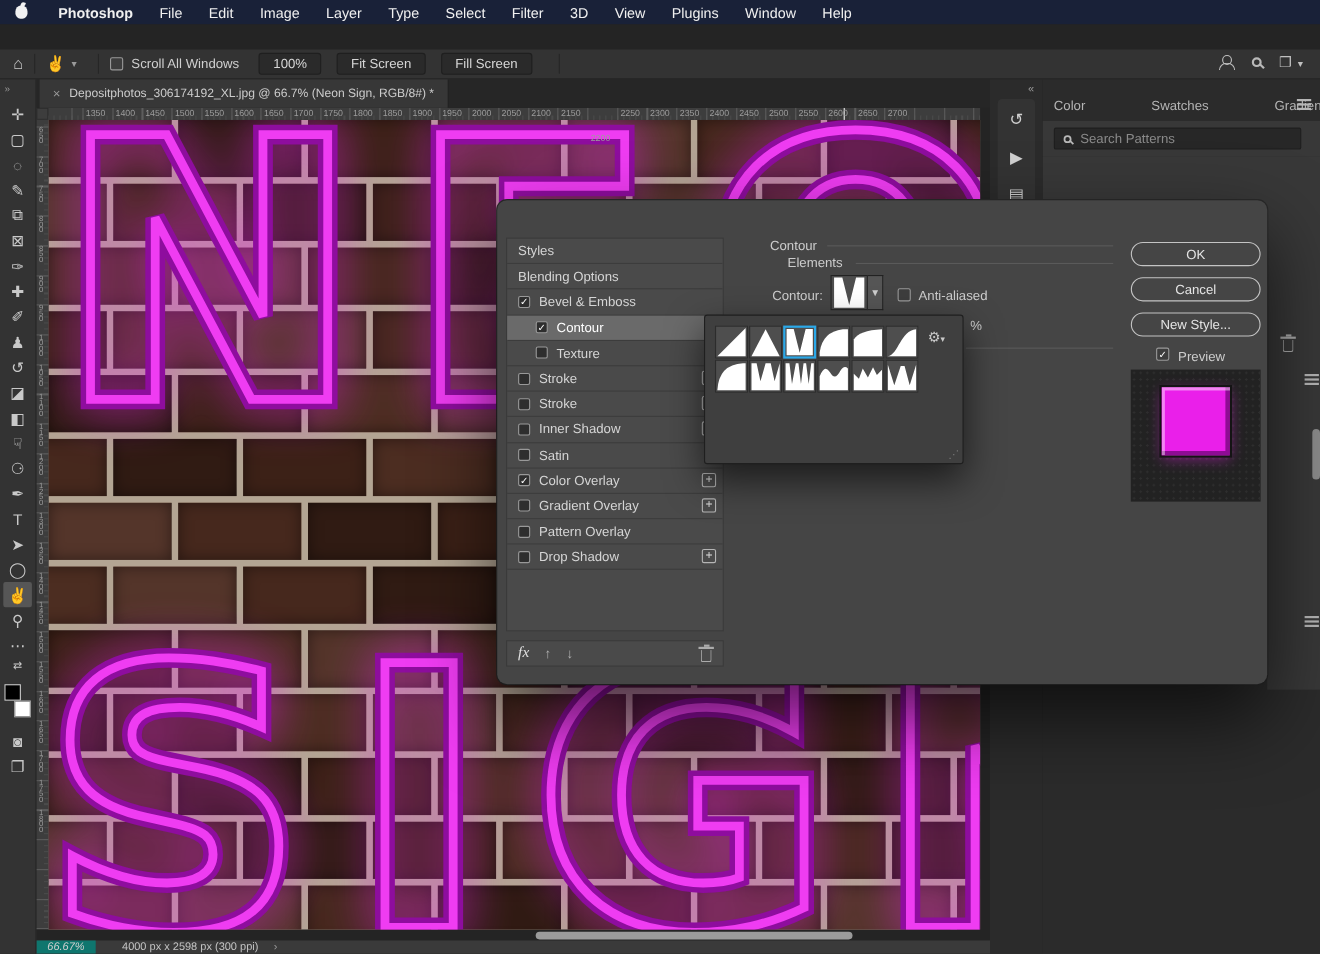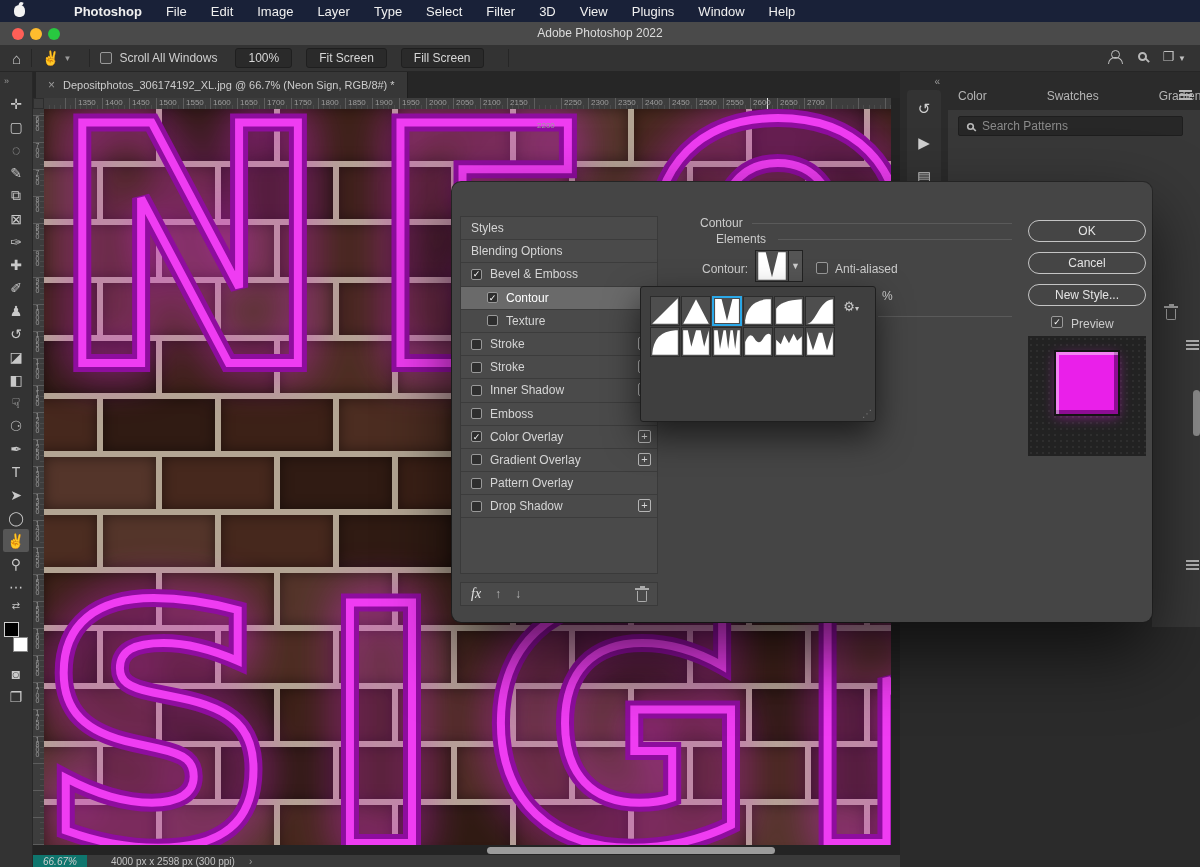--- a/index.html
+++ b/index.html
@@ -6,21 +6,21 @@
   html,body { width:1200px; height:867px; overflow:hidden; background:#242424;
     font-family:"Liberation Sans", sans-serif; -webkit-font-smoothing:antialiased; }
   #app { position:relative; width:1200px; height:867px; }
 
   
   #menubar { position:absolute; left:0; top:0; width:1200px; height:22px; background:#192138;
     display:flex; align-items:center; gap:24px; padding-left:14px; z-index:60; }
   .apple { width:11px; height:12px; background:#f2f2f2; border-radius:46% 46% 42% 42%; position:relative; margin-right:4px; }
   .apple::after { content:''; position:absolute; right:2px; top:-3px; width:4px; height:4px; background:#f2f2f2; border-radius:60% 0 60% 0; transform:rotate(20deg); }
   .menu-item { color:#f0f0f0; font-size:13px; cursor:default; }
-  .menu-item.app { font-weight:bold;margin-left:21px; }
+  .menu-item.app { font-weight:bold; }
 
   
   #titlebar { position:absolute; left:0; top:22px; width:1200px; height:23px; background:#4a4a4a; z-index:59; }
   .tlight { position:absolute; top:6px; width:12px; height:12px; border-radius:50%; }
   #titlebar .title { position:absolute; width:100%; text-align:center; top:4px; font-size:12px; color:#dcdcdc; }
 
   
   #optionsbar { position:absolute; left:0; top:45px; width:1200px; height:27px; background:#333333;
     display:flex; align-items:center; color:#cfcfcf; font-size:12px; z-index:58; border-bottom:1px solid #262626; }
   .ob-sep { width:1px; height:18px; background:#262626; margin:0 10px; }
@@ -193,26 +193,20 @@
       <span class="menu-item">Type</span>
       <span class="menu-item">Select</span>
       <span class="menu-item">Filter</span>
       <span class="menu-item">3D</span>
       <span class="menu-item">View</span>
       <span class="menu-item">Plugins</span>
       <span class="menu-item">Window</span>
       <span class="menu-item">Help</span>
     </div>
 
-  <div id="titlebar">
-    <span class="tlight" style="left:12px;background:#ff5f57"></span>
-    <span class="tlight" style="left:30px;background:#febc2e"></span>
-    <span class="tlight" style="left:48px;background:#28c840"></span>
-    <div class="title">Adobe Photoshop 2022</div>
-  </div>
 
   <div id="optionsbar">
     <span style="margin-left:12px;font-size:15px;color:#c9c9c9">⌂</span>
     <span class="ob-sep"></span>
     <span style="font-size:14px">✌</span>
     <span style="font-size:8px;color:#9a9a9a;margin:0 8px 0 4px">▼</span>
     <span class="ob-sep"></span>
     <span class="cb"></span>
     <span style="margin:0 18px 0 7px">Scroll All Windows</span>
     <button class="ob-btn">100%</button>
@@ -593,21 +587,21 @@
           <span>Stroke</span>
           <span class="plusbox">+</span>
         </div>
         <div class="ls-row">
           <span class="cb"></span>
           <span>Inner Shadow</span>
           <span class="plusbox">+</span>
         </div>
         <div class="ls-row">
           <span class="cb"></span>
-          <span>Emboss</span>
+          <span>Satin</span>
         </div>
         <div class="ls-row">
           <span class="cb on"></span>
           <span>Color Overlay</span>
           <span class="plusbox">+</span>
         </div>
         <div class="ls-row">
           <span class="cb"></span>
           <span>Gradient Overlay</span>
           <span class="plusbox">+</span>

